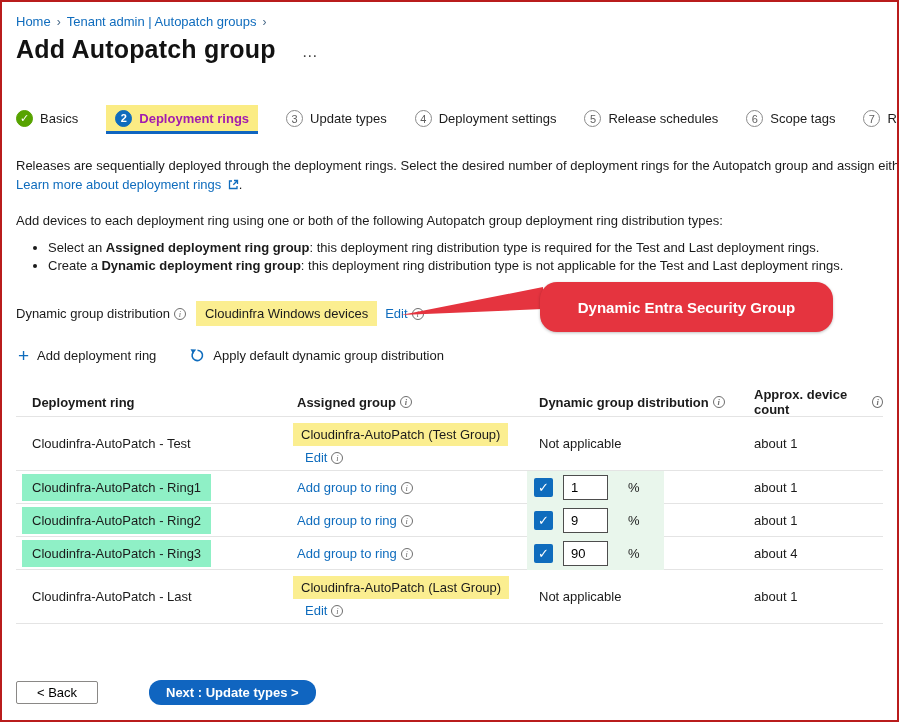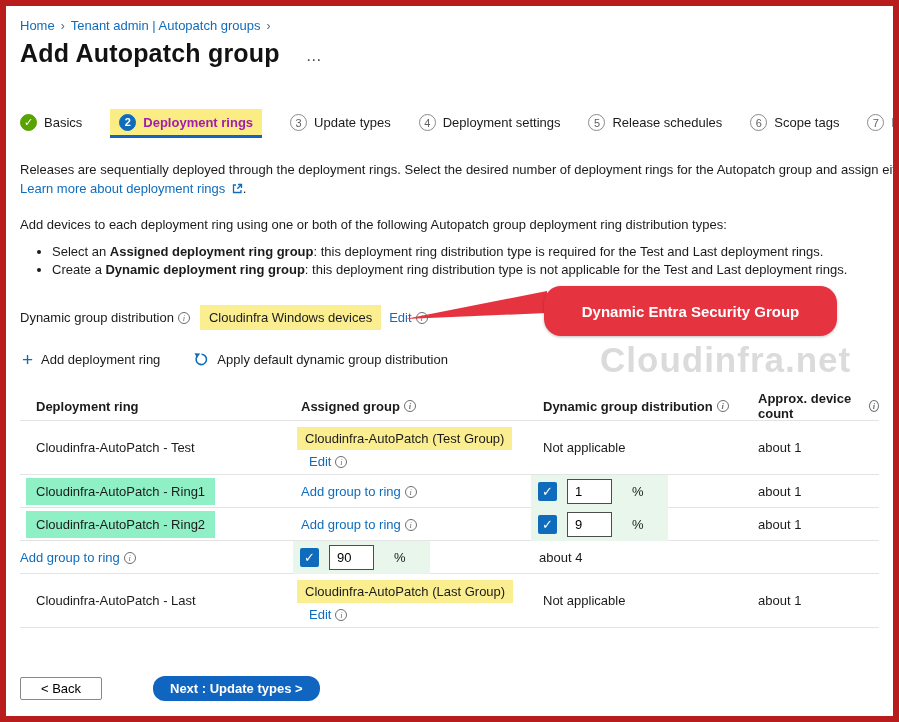--- a/index.html
+++ b/index.html
@@ -1,18 +1,18 @@
 <!DOCTYPE html>
 <html><head>
 <meta charset="utf-8">
 <style>
   * { box-sizing: border-box; margin: 0; padding: 0; }
   html,body { background:#fff; }
   body { font-family:"Liberation Sans", sans-serif; color:#1b1b1b; }
-  .page { position:relative; width:899px; height:722px; border:6px solid #b91c1c; background:#fff; overflow:hidden; }
+  .page { position:relative; width:899px; height:722px; border:2px solid #b91c1c; background:#fff; overflow:hidden; }
 
   
   .breadcrumb { padding:12px 0 0 14px; font-size:13px; display:flex; align-items:center; gap:6px; white-space:nowrap; }
   .crumb { color:#0f6cbd; cursor:pointer; }
   .crumb-sep { color:#4a6b8a; font-size:12px; }
   .crumb-sep::after { content:"›"; }
 
   
   .title-row { margin:6px 0 0 14px; display:flex; align-items:flex-end; gap:26px; }
   h1 { font-size:25px; font-weight:bold; color:#121212; letter-spacing:.2px; }
@@ -181,21 +181,20 @@
     </div>
     <div class="tool">
       <svg width="15" height="15" viewBox="0 0 15 15">
         <path d="M3.2 4.2 A5.2 5.2 0 1 0 7.5 2.2" fill="none" stroke="#0f6cbd" stroke-width="1.6"></path>
         <polygon points="0.5,1.2 6.2,1.6 3.0,5.8" fill="#0f6cbd"></polygon>
       </svg>
       <span>Apply default dynamic group distribution</span>
     </div>
   </div>
 
-  <div class="watermark">Cloudinfra.net</div>
 
   <div class="table">
     <div class="trow thead">
       <div class="cell-ring">
         <span>Deployment ring</span>
       </div>
       <div>
         <span>Assigned group</span>
           <span class="info-icon"></span>
       </div>
@@ -245,20 +244,21 @@
         <span class="dyn-green">
           <span class="checkbox"></span>
           <input class="pct-input" value="9" style="">
           <span class="pct-sign">%</span>
         </span>
       </div>
       <div>about 1</div>
     </div>
 
     <div class="trow r-one">
+      <div class="cell-ring"><span class="hl-teal">Cloudinfra-AutoPatch - Ring3</span></div>
       <div>
         <span class="edit-link">Add group to ring</span><span class="info-icon"></span>
       </div>
       <div class="cell-dyn">
         <span class="dyn-green">
           <span class="checkbox"></span>
           <input class="pct-input" value="90" style="">
           <span class="pct-sign">%</span>
         </span>
       </div>

